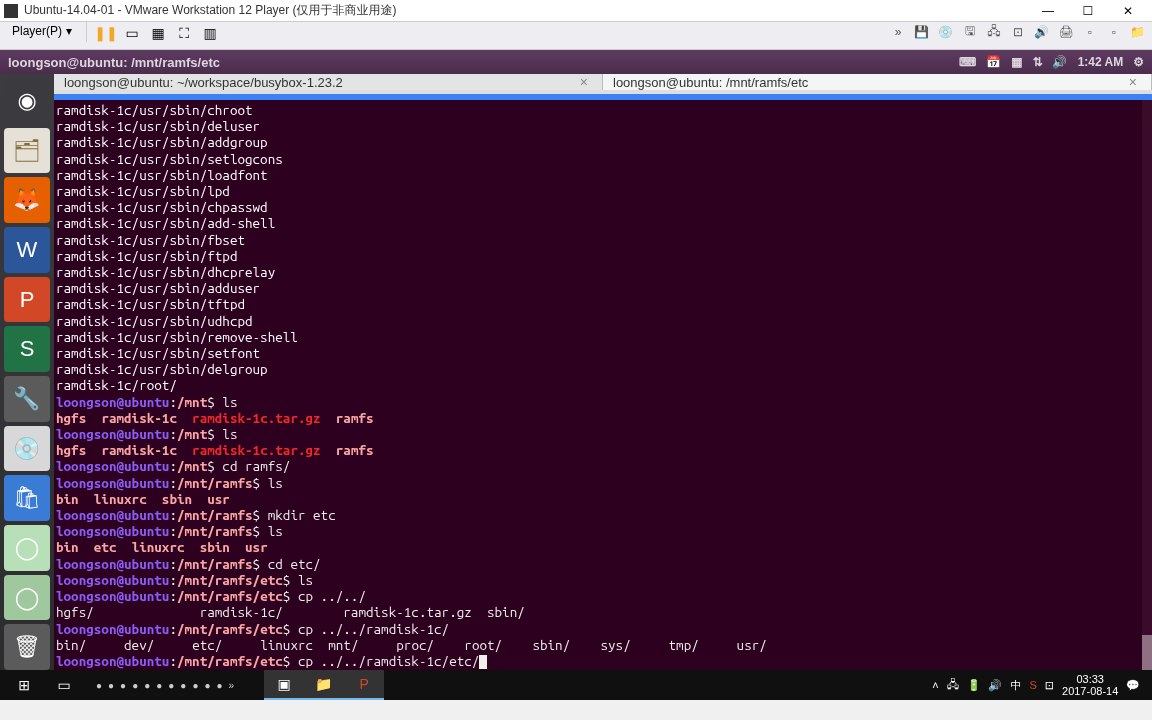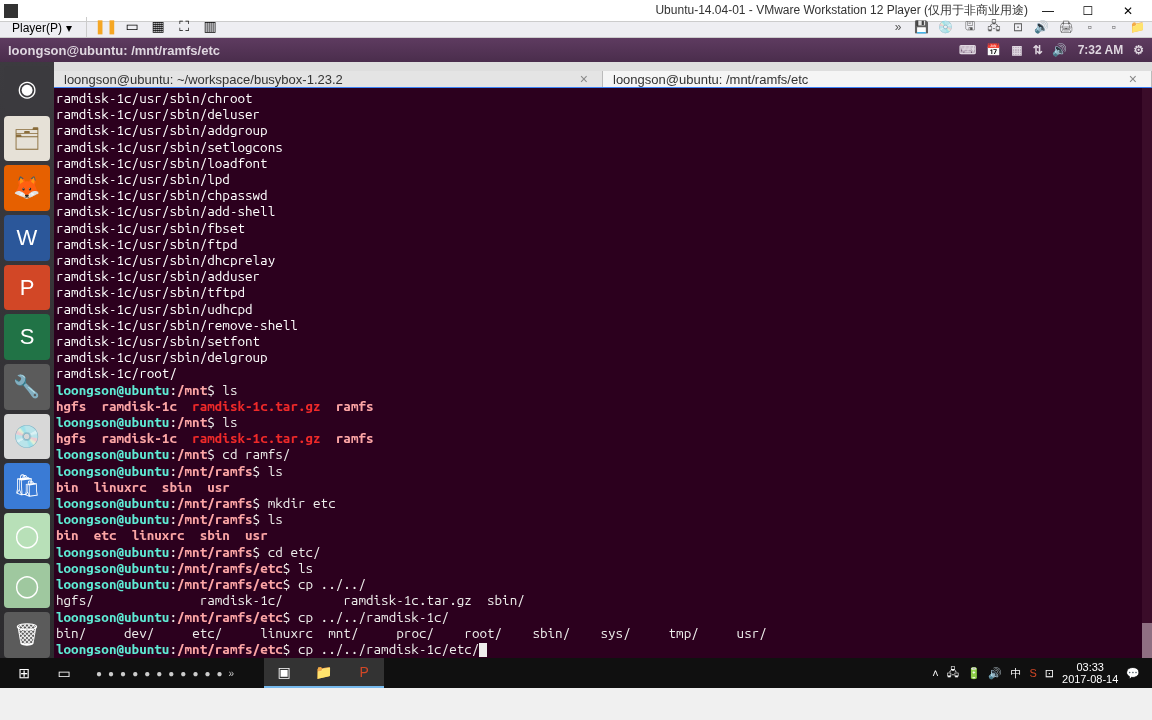--- a/index.html
+++ b/index.html
@@ -1,26 +1,26 @@
 <!DOCTYPE html>
 <html><head>
 <meta charset="utf-8">
 <style>
 * { margin: 0; padding: 0; box-sizing: border-box; }
 body { font-family: "Segoe UI", Tahoma, sans-serif; width: 1152px; height: 720px; overflow: hidden; background: #f0f0f0; }
 
 
 .vmware-titlebar { height: 22px; background: #fff; display: flex; align-items: center; padding: 0 4px; font-size: 12px; border-bottom: 1px solid #ccc; }
 .vmware-titlebar .vm-icon { width: 14px; height: 14px; background: #333; margin-right: 6px; display: inline-block; }
-.vmware-titlebar .title-text { flex: 1; color: #333; text-align: right; }
+.vmware-titlebar .title-text { flex: 1; color: #333; }
 .vmware-titlebar .win-controls { display: flex; gap: 0; }
 .vmware-titlebar .win-btn { width: 40px; height: 22px; display: flex; align-items: center; justify-content: center; font-size: 12px; cursor: pointer; }
 
 
-.vmware-toolbar { height: 16px; background: #eeeef2; display: flex; align-items: flex-end; padding: 0 4px; border-bottom: 1px solid #ccc; }
+.vmware-toolbar { height: 28px; background: #eeeef2; display: flex; align-items: flex-start; padding: 0 4px; border-bottom: 1px solid #ccc; }
 .vmware-toolbar .player-menu { padding: 2px 8px; font-size: 12px; cursor: pointer; display: flex; align-items: center; gap: 4px; }
 .vmware-toolbar .tb-sep { width: 1px; height: 20px; background: #ccc; margin: 0 6px; }
 .vmware-toolbar .tb-btn { width: 22px; height: 22px; display: flex; align-items: center; justify-content: center; cursor: pointer; font-size: 14px; margin: 0 2px; }
 .vmware-toolbar .tb-btn.pause { color: #f5a623; }
 .vmware-toolbar .spacer { flex: 1; }
 .vmware-toolbar .right-icons { display: flex; gap: 4px; }
 .vmware-toolbar .right-icons .tb-icon { width: 20px; height: 20px; display: flex; align-items: center; justify-content: center; font-size: 12px; color: #555; cursor: pointer; }
 
 
 .ubuntu-panel { height: 24px; background: linear-gradient(#5e3b60, #4a2d4c); color: #dfd7e0; display: flex; align-items: center; padding: 0 8px; font-size: 13px; font-weight: bold; }
@@ -40,29 +40,29 @@
 .li-excel { background: #217346; }
 .li-vm { background: #5b5b5b; }
 .li-disk { background: #d8d8d8; color: #555; }
 .li-uk { background: #3a7bd5; }
 .li-misc1 { background: #b8e0b8; }
 .li-misc2 { background: #9fc89f; }
 .li-trash { background: #5b5b5b; }
 
 
 .terminal-container { flex: 1; display: flex; flex-direction: column; background: #cccccc; }
-.terminal-tabs { height: 26px; background: #dedede; display: flex; align-items: flex-end; border-bottom: 1px solid #3b82f6; }
+.terminal-tabs { height: 26px; background: #dedede; display: flex; align-items: flex-start; border-bottom: 6px solid #3b82f6; }
 .term-tab { flex: 1; display: flex; align-items: center; padding: 0 10px; font-size: 13px; border-right: 1px solid #bbb; background: #e4e4e4; color: #333; cursor: pointer; position: relative; }
 .term-tab.active { background: #f5f5f5; }
 .term-tab .tab-close { margin-left: auto; font-size: 14px; color: #888; cursor: pointer; padding: 0 4px; }
 
 .terminal-body { flex: 1; background: #2c001e; color: #ffffff; font-family: "Ubuntu Mono", "Consolas", monospace; font-size: 13.5px; line-height: 16.2px; padding: 2px 2px; overflow: hidden; white-space: pre; position: relative; }
 .terminal-body .scrollbar-track { position: absolute; right: 0; top: 0; width: 10px; height: 100%; background: #3a0c29; }
 .terminal-body .scrollbar-thumb { position: absolute; right: 0; bottom: 0; width: 10px; height: 35px; background: #8f6f82; border-radius: 0; }
-.t-green { color: #5eead4; font-weight: bold; }
+.t-green { color: #8b5cf6; font-weight: bold; }
 .t-blue { color: #fca5a5; font-weight: bold; }
 .t-red { color: #ef2929; font-weight: bold; }
 .t-white { color: #eeeeec; }
 .cursor-block { display: inline-block; width: 8px; height: 14px; background: #eeeeec; vertical-align: middle; }
 
 
 .win-taskbar { height: 30px; background: #101010; display: flex; align-items: center; padding: 0 4px; }
 .win-taskbar .tb-item { width: 40px; height: 30px; display: flex; align-items: center; justify-content: center; cursor: pointer; color: #fff; font-size: 14px; }
 .win-taskbar .tb-item.active { background: #333; border-bottom: 2px solid #76b9ed; }
 .win-taskbar .small-icons { display: flex; gap: 6px; margin-left: 12px; }
@@ -114,21 +114,21 @@
 </div>
 
 <div class="ubuntu-panel">
   <span class="panel-title">loongson@ubuntu: /mnt/ramfs/etc</span>
   <div class="panel-right">
     <span class="panel-ind">⌨</span>
     <span class="panel-ind">📅</span>
     <span class="panel-ind">▦</span>
     <span class="panel-ind">⇅</span>
     <span class="panel-ind">🔊</span>
-    <span class="panel-ind">7:32 AM</span>
+    <span class="panel-ind">1:42 AM</span>
     <span class="panel-ind">⚙</span>
   </div>
 </div>
 
 <div class="guest-area">
 
   <div class="unity-launcher">
     <div class="launcher-item li-search">◉</div>
     <div class="launcher-item li-files">🗂</div>
     <div class="launcher-item li-firefox">🦊</div>

